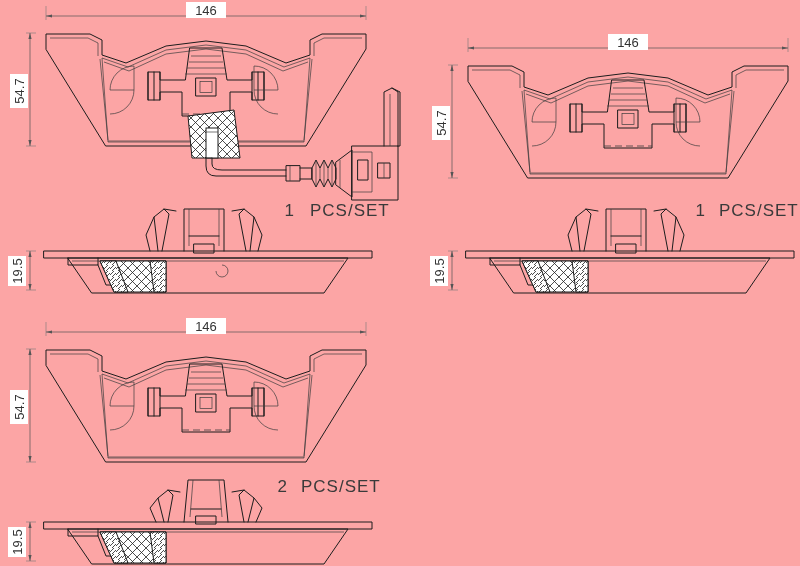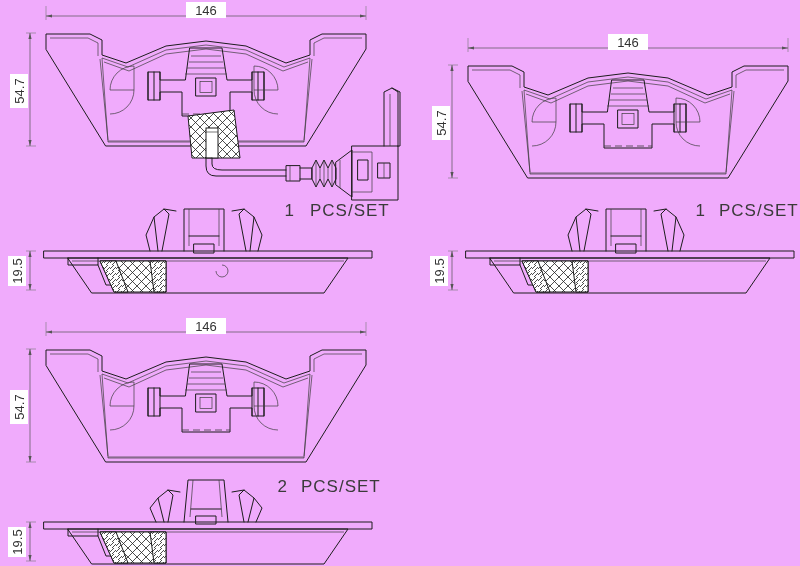--- a/index.html
+++ b/index.html
@@ -1,18 +1,18 @@
 <!DOCTYPE html>
 <html><head>
 <meta charset="utf-8">
 <style>
   html,body{margin:0;padding:0;background:#ffffff;}
   body{width:800px;height:566px;overflow:hidden;
        font-family:"Liberation Sans", sans-serif;color:#2b2b2b;}
-  #sheet{position:relative;width:800px;height:566px;background:#f0abfc;}
+  #sheet{position:relative;width:800px;height:566px;background:#fca5a5;}
   svg{display:block;}
   .dimtxt{font-family:"Liberation Sans", sans-serif;font-size:13px;fill:#333;}
   .pcstxt{font-family:"Liberation Sans", sans-serif;font-size:17px;fill:#3a3a3a;letter-spacing:1px;}
   .vdim{font-family:"Liberation Sans", sans-serif;font-size:13px;fill:#333;}
   .ln{fill:none;stroke:#1d1d1d;stroke-width:1;stroke-linejoin:round;stroke-linecap:round;}
   .lnt{fill:none;stroke:#3c3c3c;stroke-width:0.7;}
   .dim{fill:none;stroke:#555;stroke-width:0.7;}
   .ext{fill:none;stroke:#777;stroke-width:0.6;}
   .dash{fill:none;stroke:#3c3c3c;stroke-width:0.8;stroke-dasharray:7 4;}
   .wht{fill:#ffffff;}

